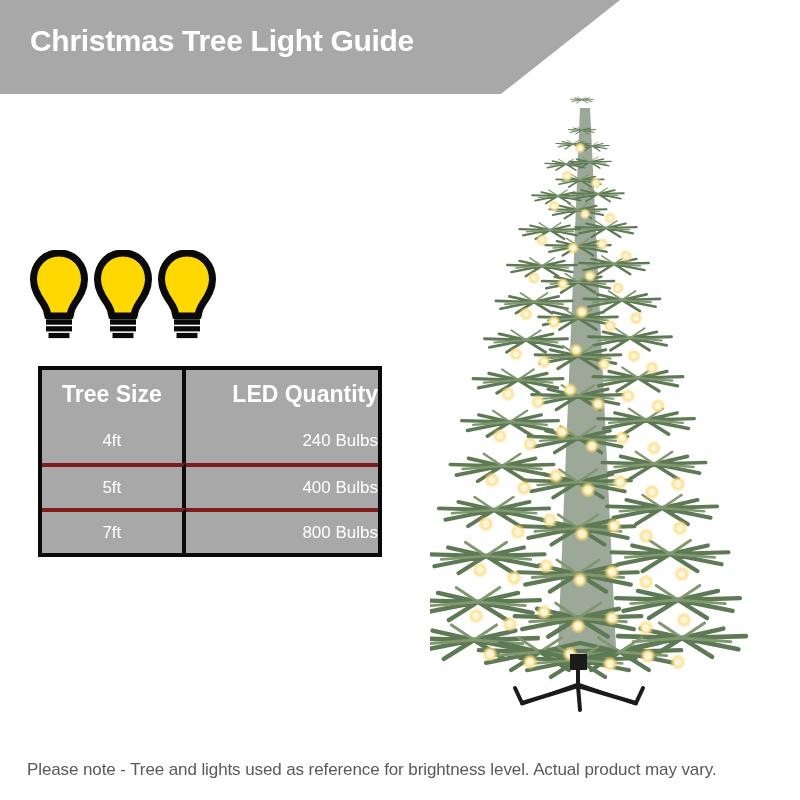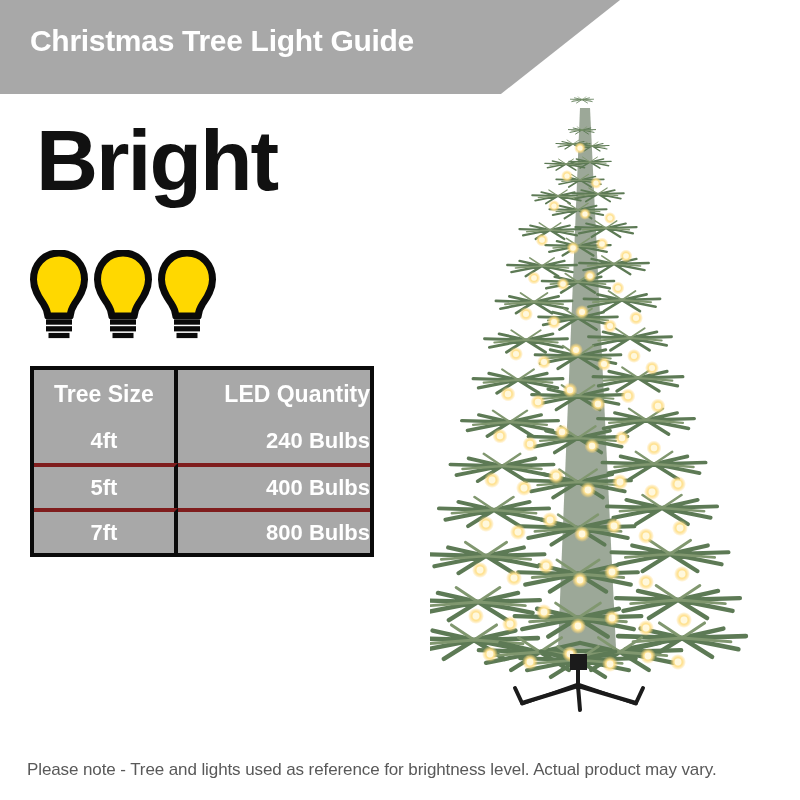--- a/index.html
+++ b/index.html
@@ -63,40 +63,40 @@
     gap: 6px;
     align-items: flex-start;
   }
   .bulb-icon {
     display: block;
   }
 
   
   #led-table {
     position: absolute;
-    left: 30px;
+    left: 38px;
     top: 366px;
     width: 344px;
     border-collapse: separate;
     border-spacing: 0;
     background: #0a0a0a;
     border: 4px solid #0a0a0a;
     table-layout: fixed;
   }
   #led-table th,
   #led-table td {
     background: #a8a8a8;
     color: #ffffff;
     text-align: center;
     vertical-align: middle;
     border: 0;
     padding: 0;
     height: 45px;
-    font-size: 22px;
-    font-weight: bold;
+    font-size: 17px;
+    font-weight: normal;
     box-sizing: border-box;
   }
   #led-table th {
     font-weight: bold;
     font-size: 23px;
     height: 48px;
   }
   #led-table .col-size { width: 142px; }
   #led-table .col-qty  { width: 190px; text-align: right; }
   
@@ -125,21 +125,20 @@
   #tree-figure svg { display: block; }
 </style>
 </head>
 <body>
 
 <div id="page">
 
   <div id="header-banner"></div>
   <div id="header-title">Christmas Tree Light Guide</div>
 
-  <div id="brightness-level">Bright</div>
 
   <div id="bulb-row">
     <span class="bulb-icon">
       <svg width="58" height="92" viewBox="0 0 58 92" xmlns="http://www.w3.org/2000/svg">
         <path d="M29 3 C13.5 3 3.5 15 3.5 29.5 C3.5 40 9.5 48 13.5 54 C16.5 58.5 17.5 62 17.8 66 L40.2 66 C40.5 62 41.5 58.5 44.5 54 C48.5 48 54.5 40 54.5 29.5 C54.5 15 44.5 3 29 3 Z" fill="#FFD800" stroke="#0a0a0a" stroke-width="7" stroke-linejoin="round"></path>
         <rect x="16" y="69.5" width="26" height="5.2" fill="#0a0a0a"></rect>
         <rect x="16" y="76.2" width="26" height="5.2" fill="#0a0a0a"></rect>
         <rect x="18.5" y="82.9" width="21" height="5.2" fill="#0a0a0a"></rect>
       </svg>
     </span>

